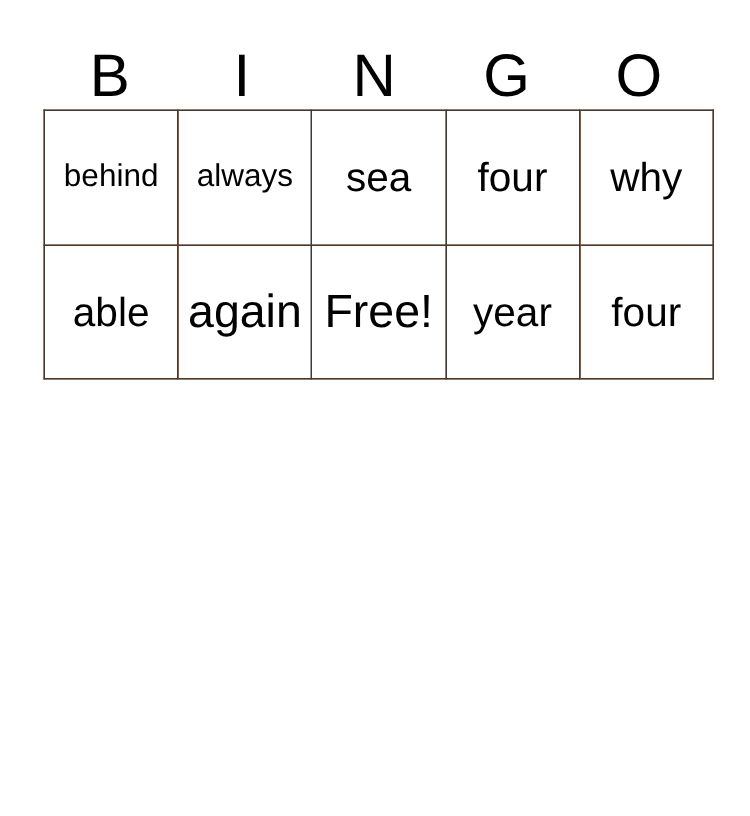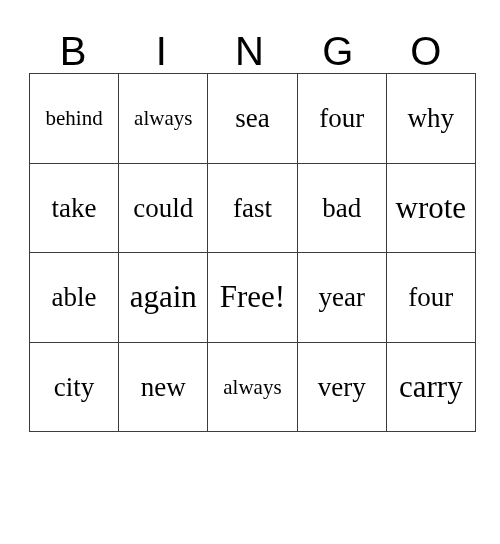--- a/index.html
+++ b/index.html
@@ -39,21 +39,20 @@
     color: #000000;
     user-select: none;
   }
 
   
   #grid {
     width: 441px;
     border-collapse: collapse;
     table-layout: fixed;
     background: #f97316;
-    font-family: Liberation Serif, serif;
   }
   #grid tr { height: 88.6px; }
   #grid td {
     width: 88.2px;
     height: 88.6px;
     border: 1px solid #3c3c3c;
     padding: 0;
     text-align: center;
     vertical-align: middle;
     background: #ffffff;
@@ -104,65 +103,31 @@
           </td>
         <td>
             <span class="cell-text">four</span>
           </td>
         <td>
             <span class="cell-text">why</span>
           </td>
       </tr>
       <tr>
         <td>
-            <span class="cell-text">take</span>
-          </td>
-        <td>
-            <span class="cell-text">could</span>
-          </td>
-        <td>
-            <span class="cell-text">fast</span>
-          </td>
-        <td>
-            <span class="cell-text">bad</span>
-          </td>
-        <td>
-            <span class="cell-text tight">wrote</span>
-          </td>
-      </tr>
-      <tr>
-        <td>
             <span class="cell-text">able</span>
           </td>
         <td>
             <span class="cell-text tight">again</span>
           </td>
         <td>
             <span class="cell-text tight">Free!</span>
           </td>
         <td>
             <span class="cell-text">year</span>
           </td>
         <td>
             <span class="cell-text">four</span>
           </td>
       </tr>
-      <tr>
-        <td>
-            <span class="cell-text">city</span>
-          </td>
-        <td>
-            <span class="cell-text">new</span>
-          </td>
-        <td>
-            <span class="cell-text small">always</span>
-          </td>
-        <td>
-            <span class="cell-text">very</span>
-          </td>
-        <td>
-            <span class="cell-text tight">carry</span>
-          </td>
-      </tr>
     </tbody>
   </table>
 
 </div>
 
 </body></html>

